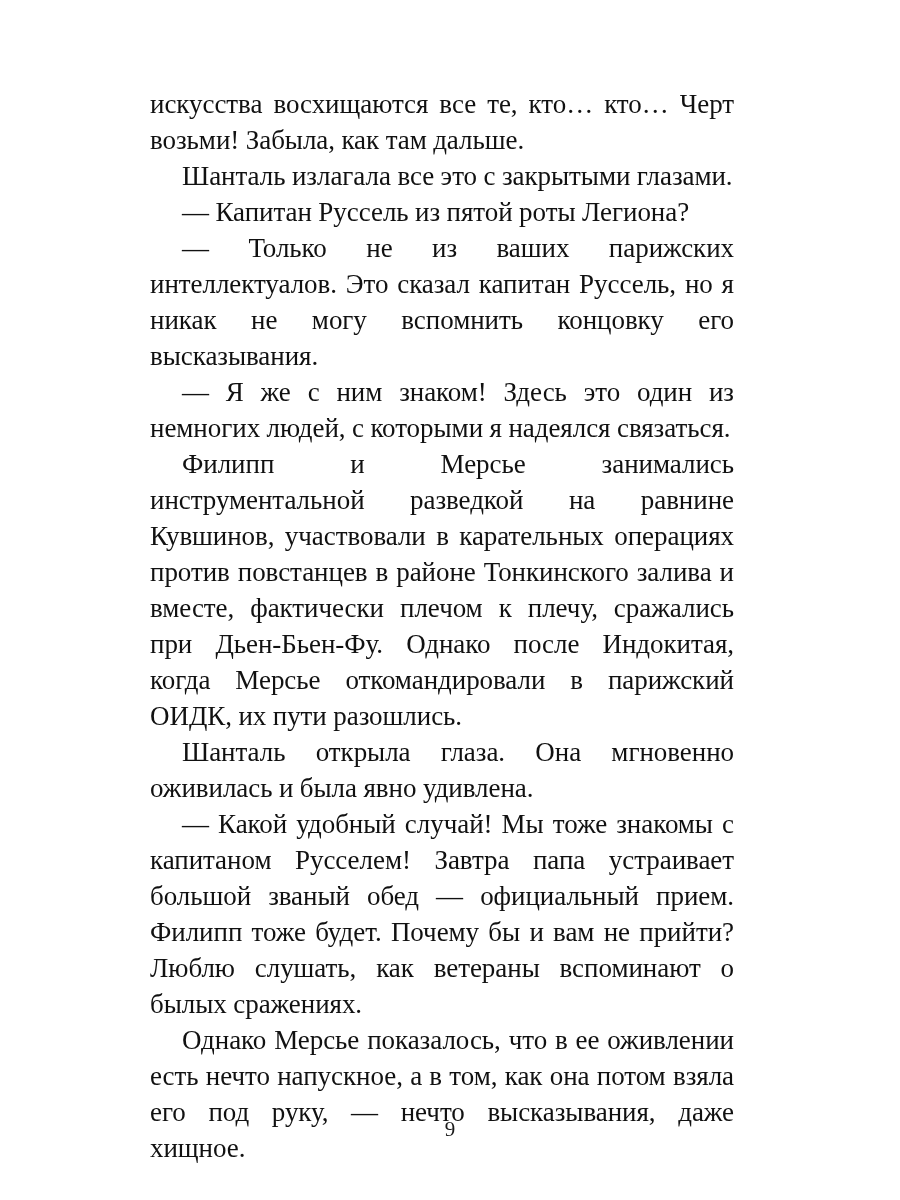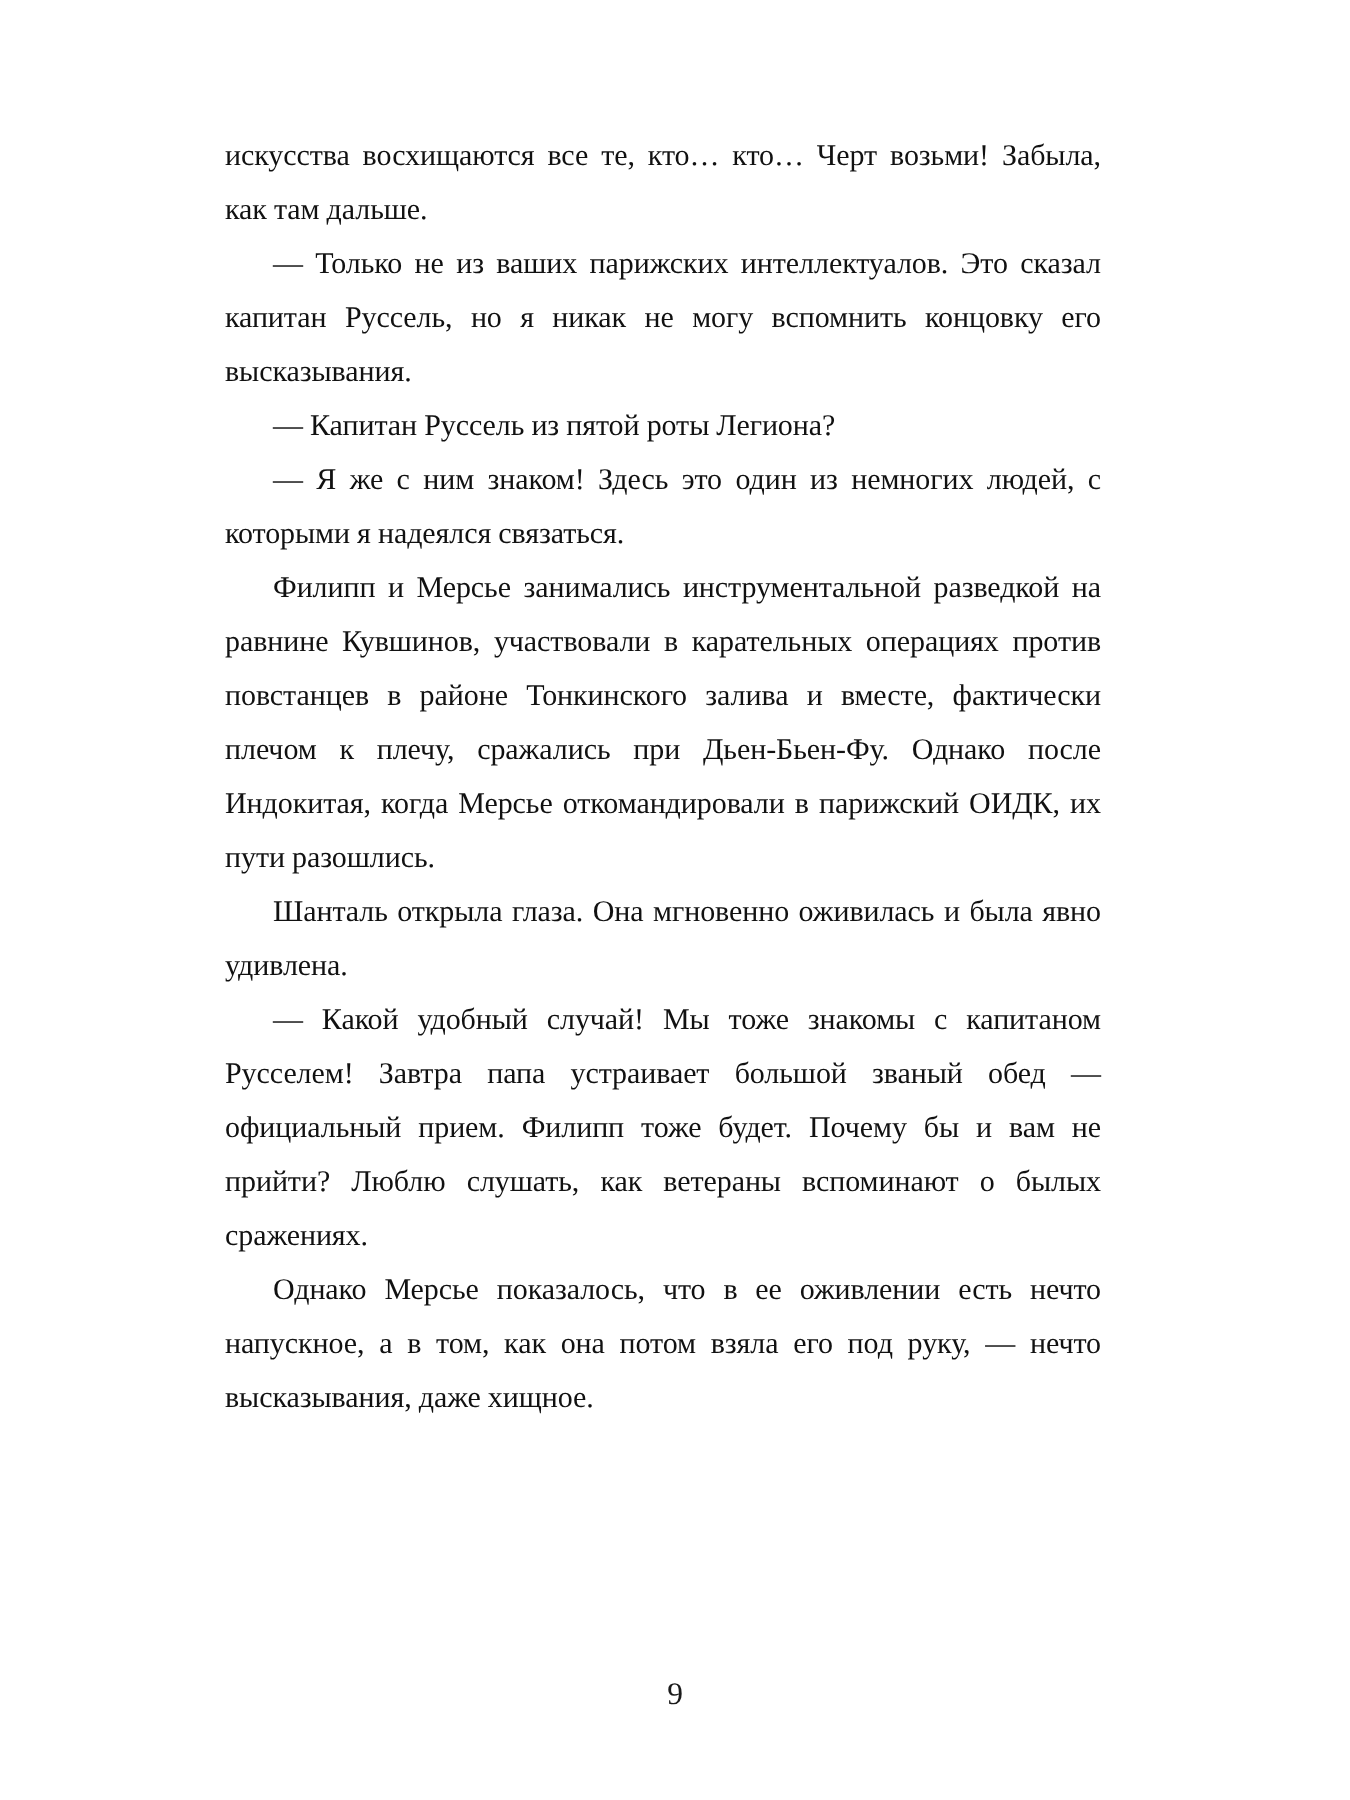--- a/index.html
+++ b/index.html
@@ -21,21 +21,21 @@
 
   .text-block {
     position: absolute;
     left: 150px;
     top: 86px;
     width: 584px;
   }
 
   .para {
     margin: 0;
-    font-size: 20px;
+    font-size: 27px;
     line-height: 36px;
     text-align: justify;
     text-align-last: left;
     text-indent: 32px;
     color: #111111;
     letter-spacing: -0.05px;
     word-spacing: -0.2px;
     hyphens: manual;
   }
 
@@ -58,25 +58,26 @@
 </style>
 </head>
 <body>
 
 <div class="page">
 
   <div class="text-block">
 
     <p class="para continuation">искусства восхищаются все те, кто… кто… Черт возьми! Забыла, как там дальше.</p>
 
+    <p class="para">Шанталь излагала все это с закрытыми глазами.</p>
 
 
+    <p class="para">— Капитан Руссель из пятой роты Легиона?</p>
+
     <p class="para">— Только не из ваших парижских интеллектуалов. Это сказал капитан Руссель, но я никак не могу вспомнить концовку его высказывания.</p>
-
-    <p class="para">— Капитан Руссель из пятой роты Легиона?</p>
 
 
     <p class="para">— Я же с ним знаком! Здесь это один из немногих людей, с которыми я надеялся связаться.</p>
 
     <p class="para">Филипп и Мерсье занимались инструментальной разведкой на равнине Кувшинов, участвовали в карательных операциях против повстанцев в районе Тонкинского залива и вместе, фактически плечом к плечу, сражались при Дьен-Бьен-Фу. Однако после Индокитая, когда Мерсье откомандировали в парижский ОИДК, их пути разошлись.</p>
 
     <p class="para">Шанталь открыла глаза. Она мгновенно оживилась и была явно удивлена.</p>
 
     <p class="para">— Какой удобный случай! Мы тоже знакомы с капитаном Русселем! Завтра папа устраивает большой званый обед — официальный прием. Филипп тоже будет. Почему бы и вам не прийти? Люблю слушать, как ветераны вспоминают о былых сражениях.</p>
 

